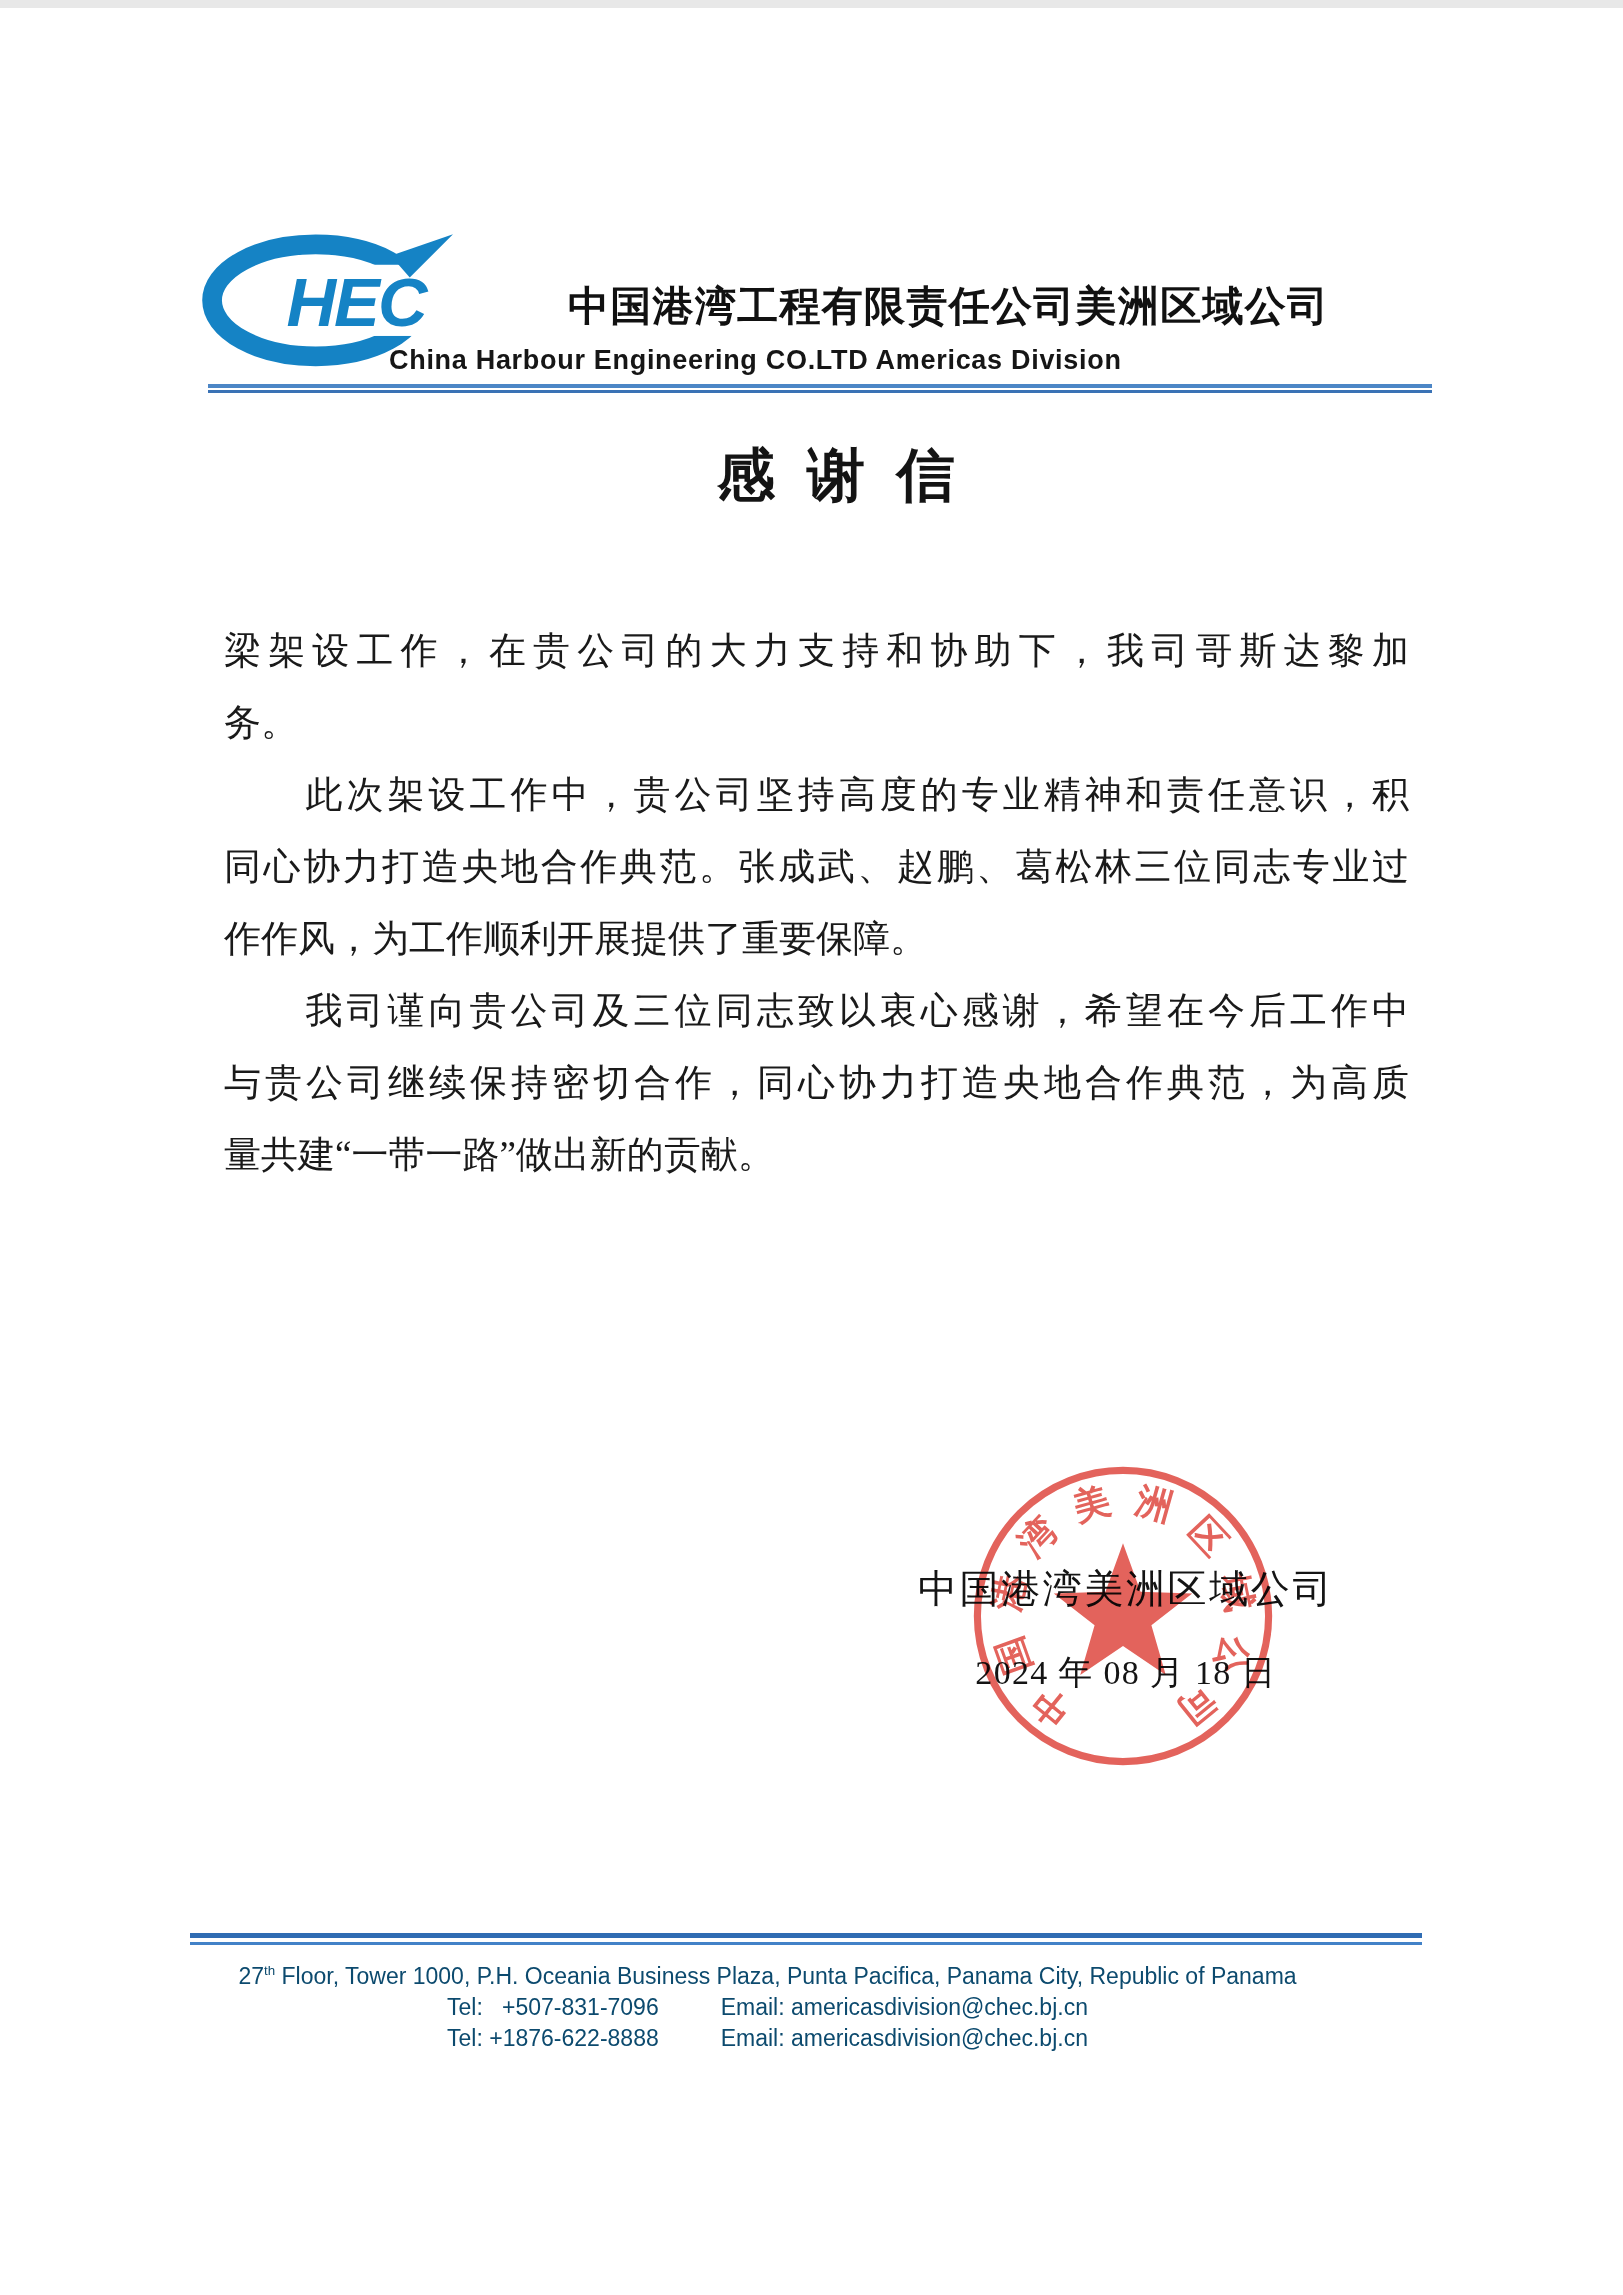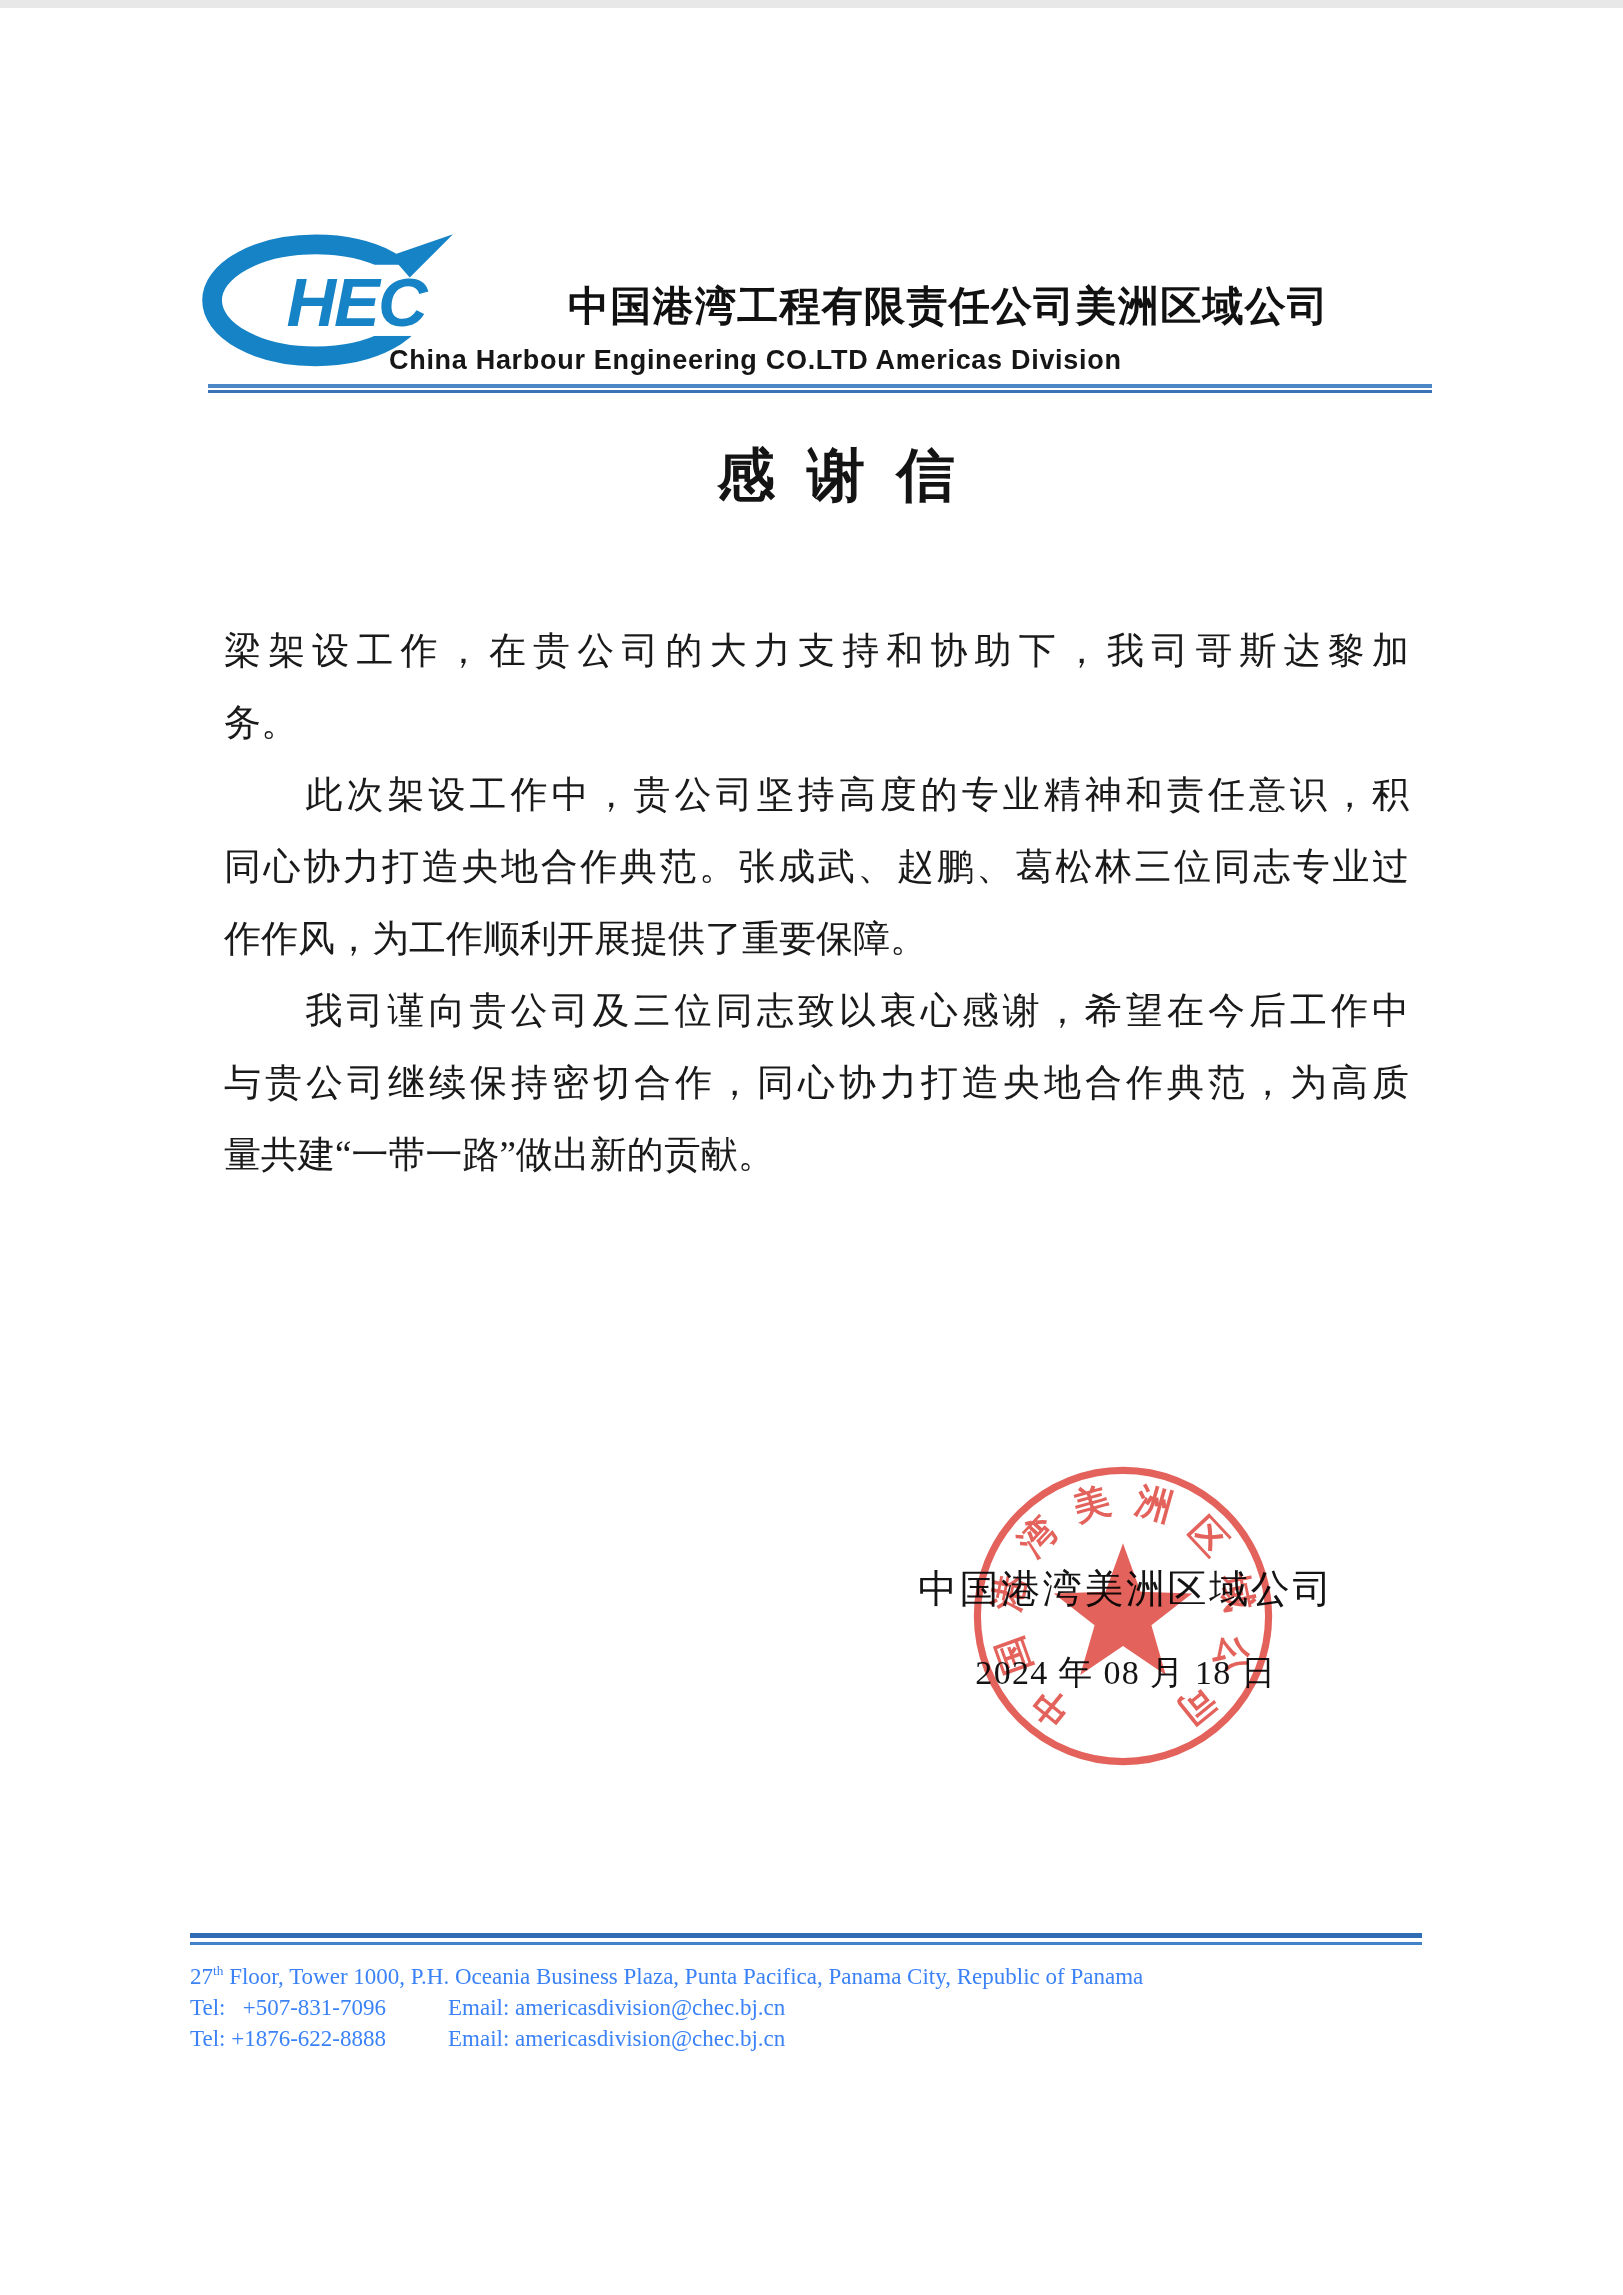--- a/index.html
+++ b/index.html
@@ -69,22 +69,22 @@
   .stamp-char{
     font-size:56px;fill:#e0524a;text-anchor:middle;
     font-family:"Liberation Serif","DejaVu Serif",serif;font-weight:bold;
   }
 
   
   .footer-rule-a{position:absolute;left:190px;top:1925px;width:1232px;height:4.6px;background:#2f6cb3;}
   .footer-rule-b{position:absolute;left:190px;top:1934px;width:1232px;height:2.6px;background:#4282c8;}
   .footer{
     position:absolute;left:190px;top:1953px;width:1155px;
-    text-align:left;color:#3b82f6;
-    font-family:Liberation Serif, serif;
+    text-align:center;color:#0c4a6e;
+    font-family:Liberation Sans, sans-serif;
     font-size:23px;line-height:31px;
   }
   .fline sup{font-size:0.58em;line-height:0;}
   .fline .tel{white-space:pre;}
   .fline .email:not(:empty){margin-left:62px;}
   .fline span:empty,.fline sup:empty{display:none;}
 </style>
 </head>
 <body>
 

